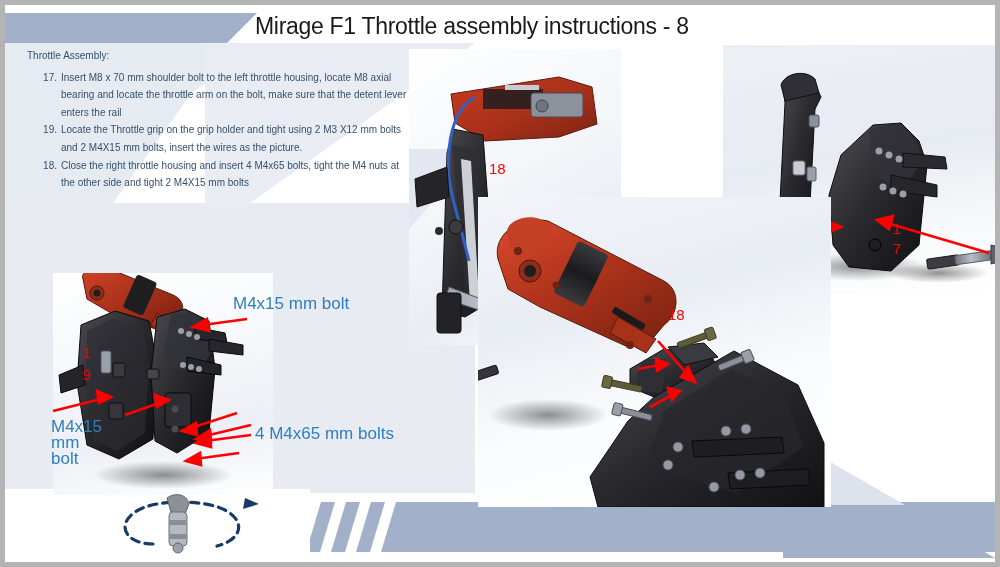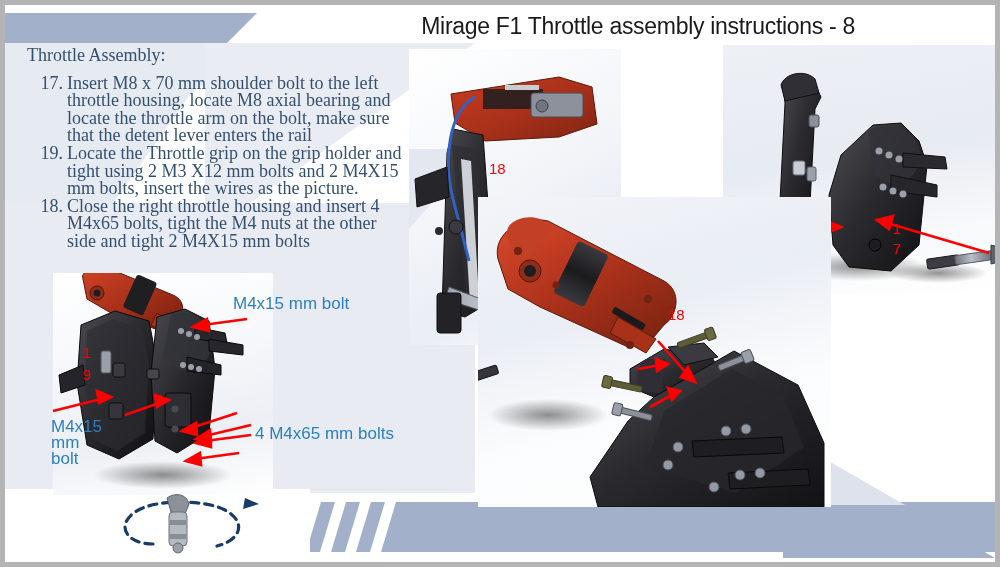--- a/index.html
+++ b/index.html
@@ -18,41 +18,41 @@
     background:#ffffff;
   }
 
   
   .bg-svg{position:absolute;left:0;top:0;width:1000px;height:567px;}
 
   
   #title{
     position:absolute;
     left:250px; top:8px; width:600px;
-    text-align:right;
+    text-align:left;
     font-size:23px;
     letter-spacing:-0.3px;
     color:#1a1a1a;
     font-family:"Liberation Sans", sans-serif;
     white-space:nowrap;
   }
 
   
   #textblock{
     position:absolute;
     left:22px; top:42px; width:392px;
     color:#35506e;
-    font-size:18px;
+    font-size:10px;
     line-height:17.6px;
-    font-family:Liberation Serif, serif;
+    font-family:Liberation Sans, sans-serif;
   }
   #textblock .heading{ margin-bottom:0px; }
   #textblock ol{
     list-style:none;
-    margin:10px; padding:0;
+    margin:4px; padding:0;
   }
   #textblock li{
     position:relative;
     padding-left:30px;
     margin:0;
   }
   #textblock li .num{
     position:absolute;
     left:0; top:0;
     width:26px;

